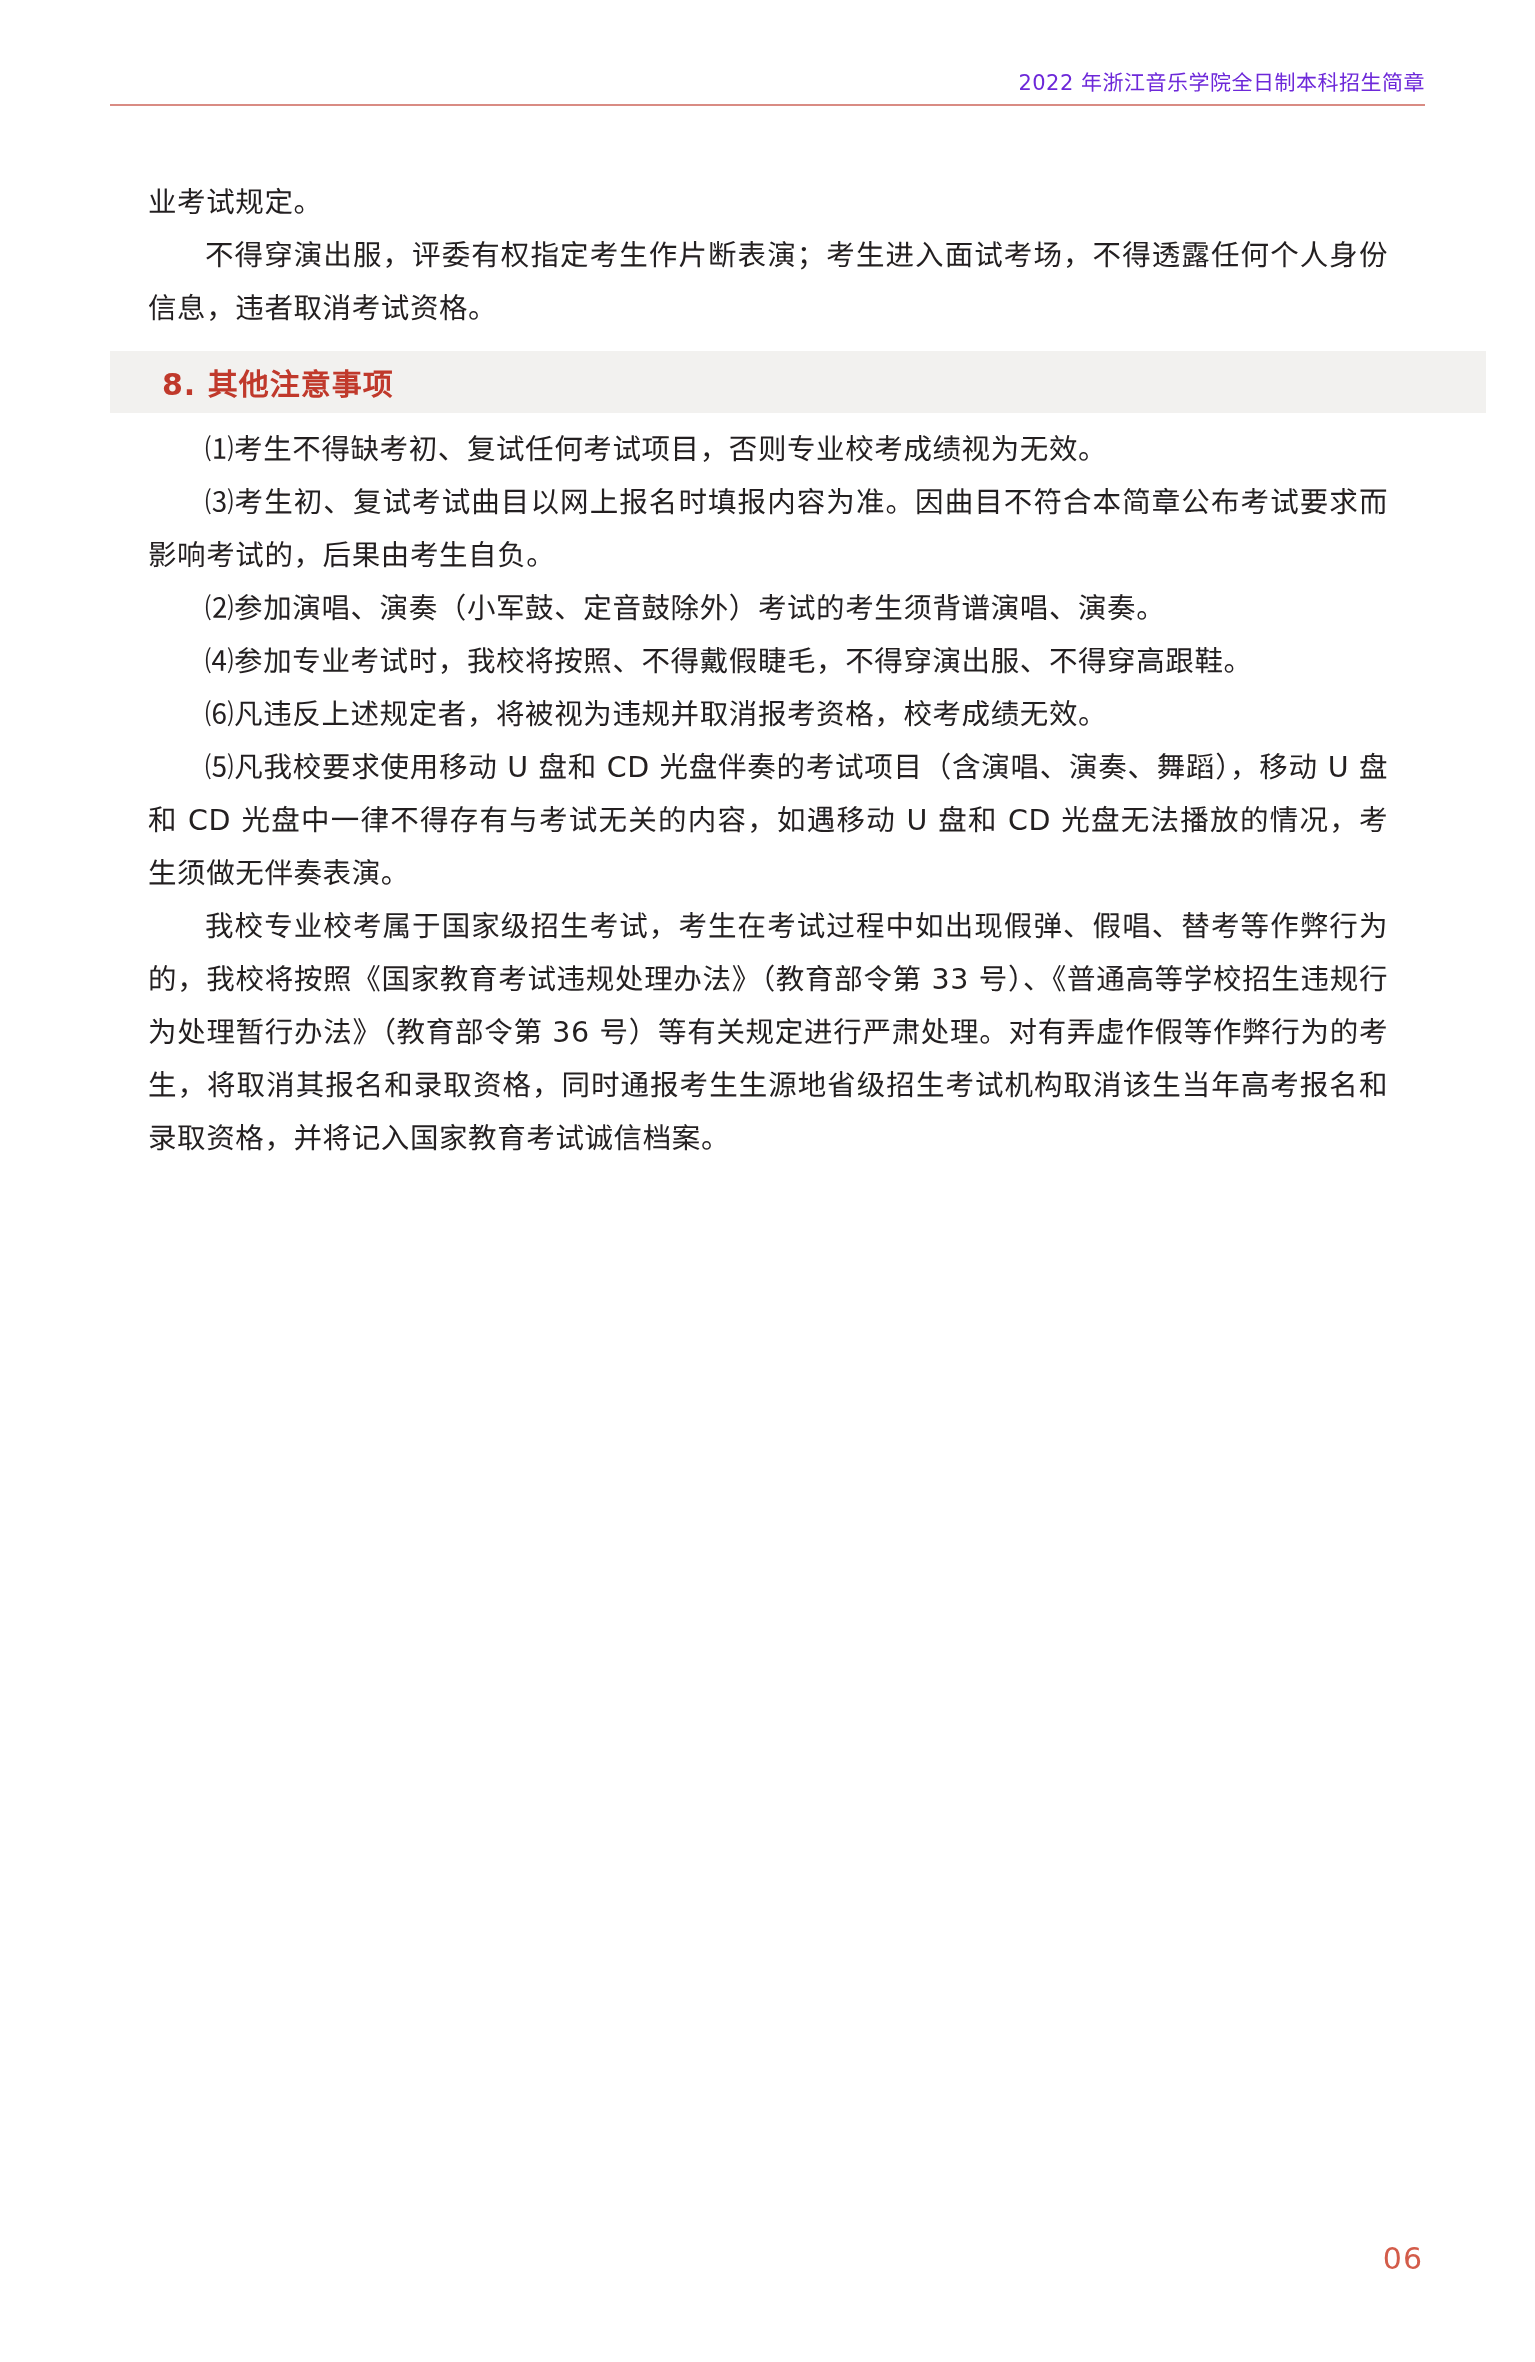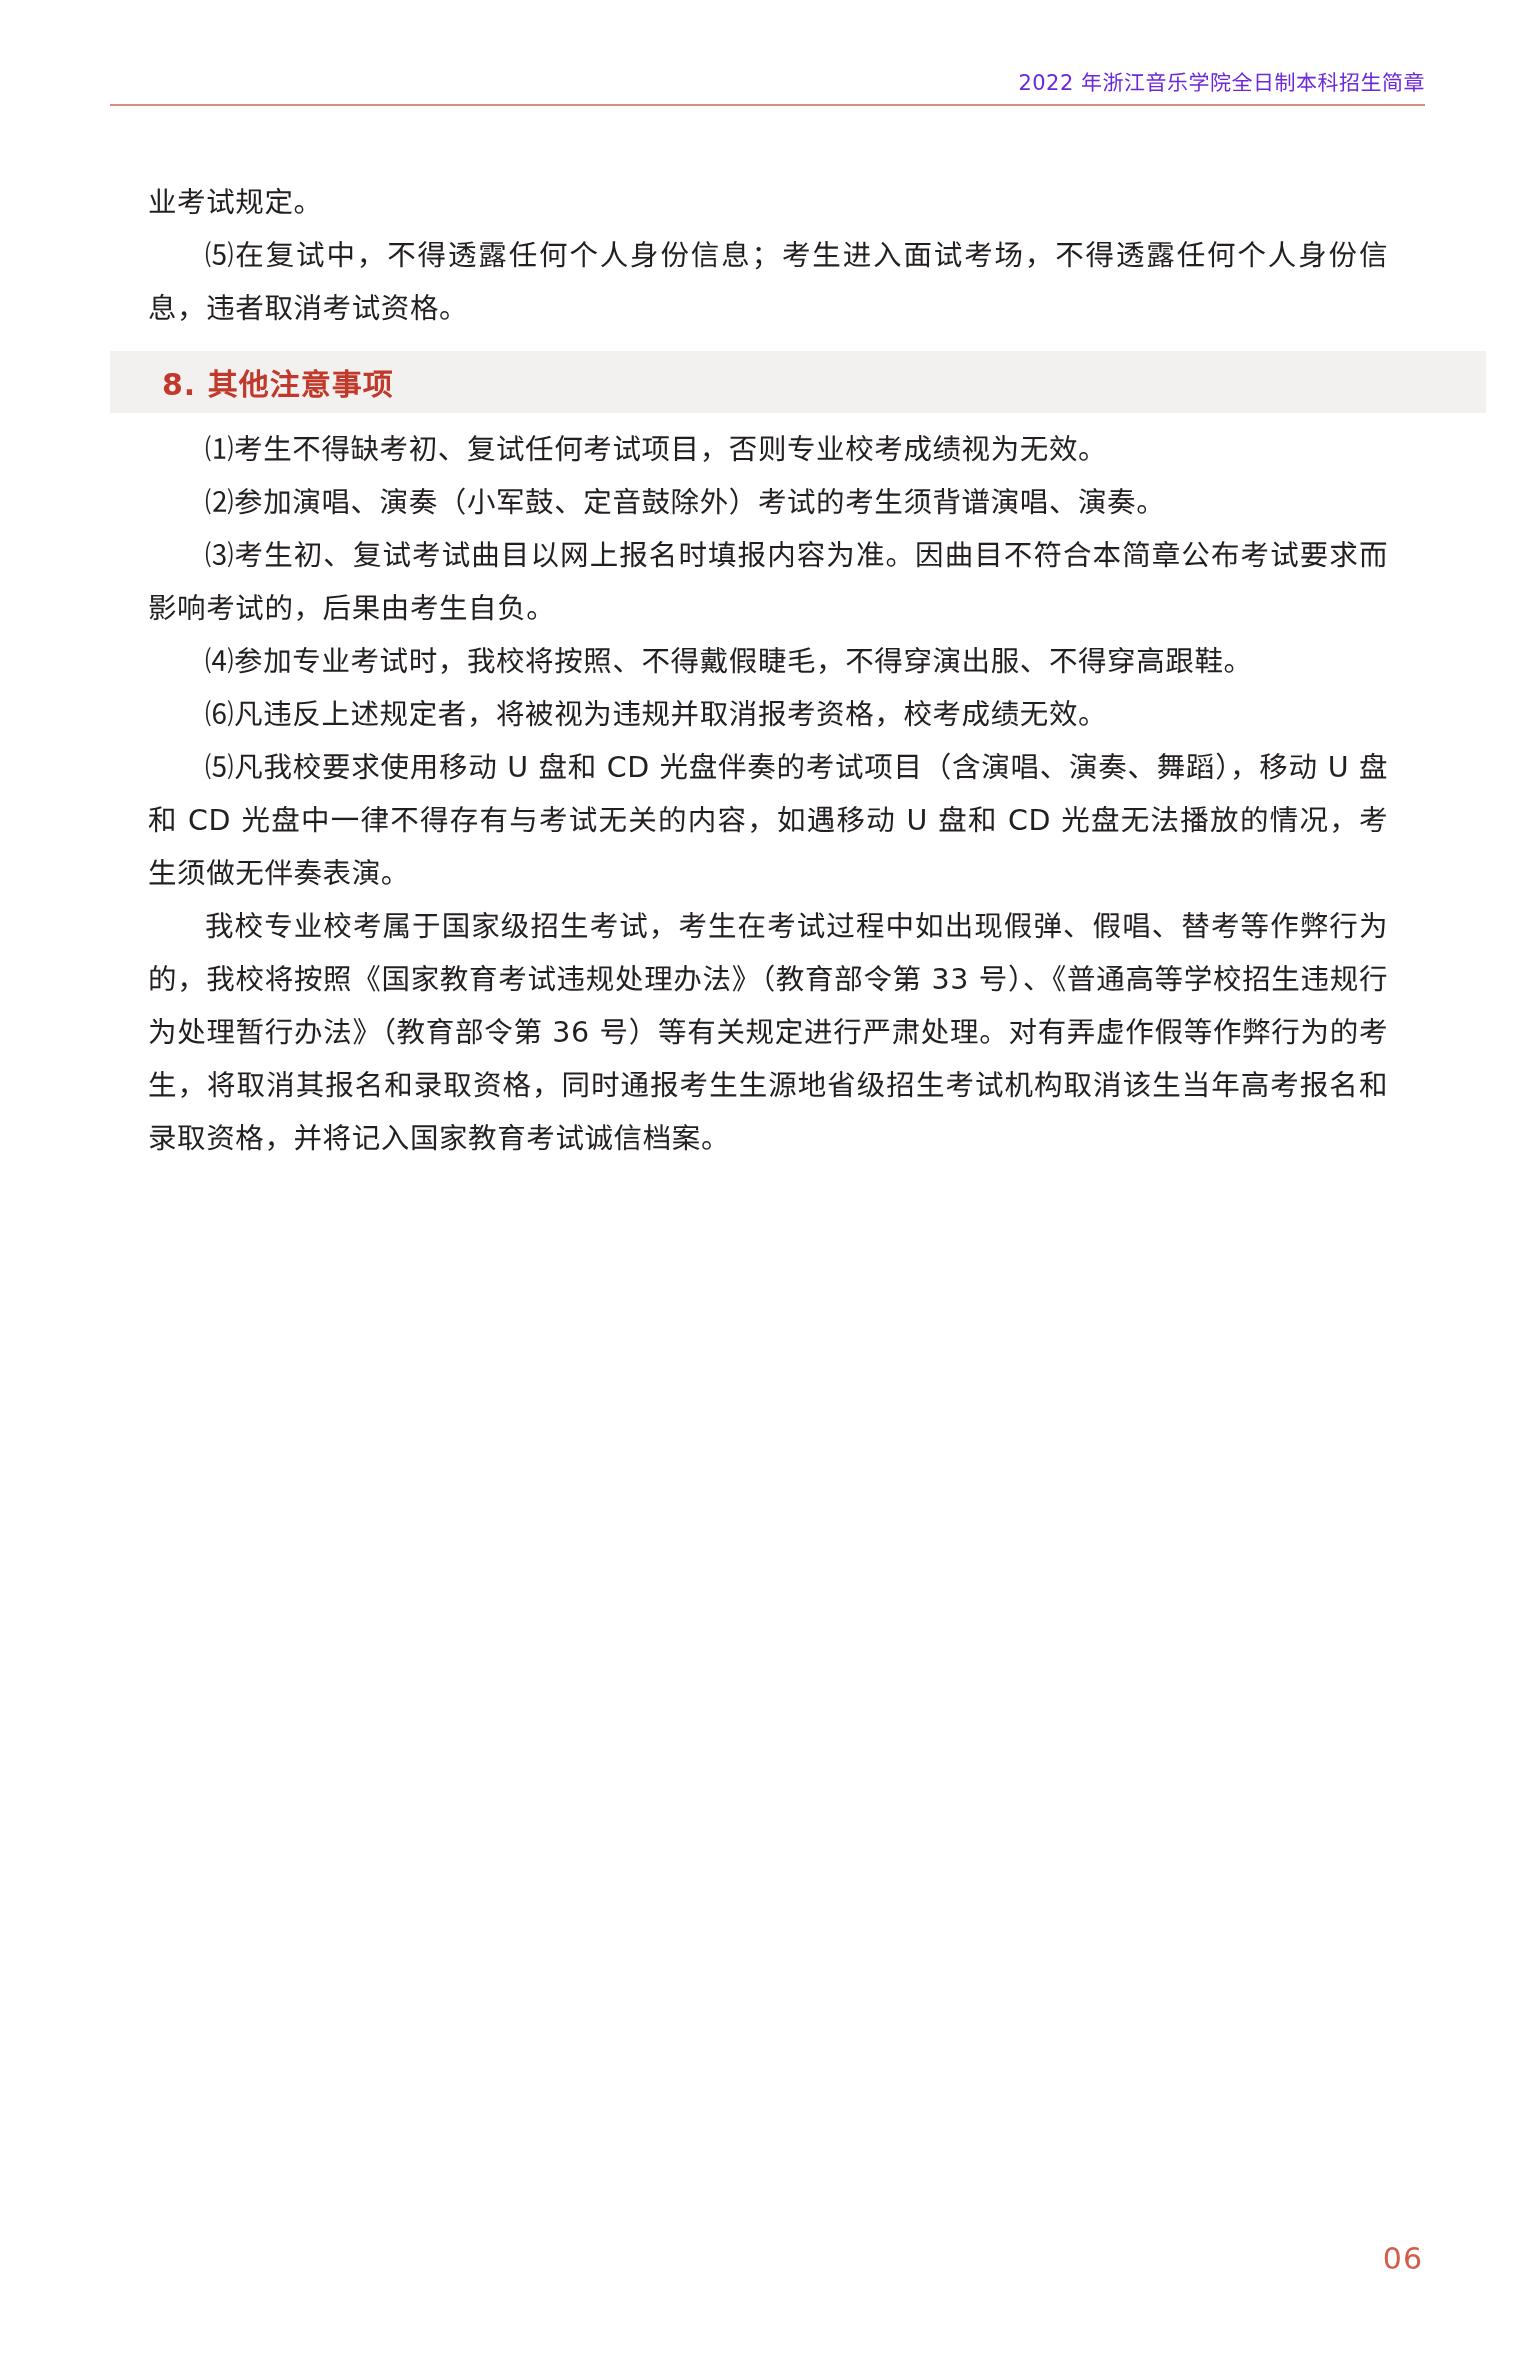--- a/index.html
+++ b/index.html
@@ -110,31 +110,31 @@
 
   <div class="header">
     <div class="header-title">2022 年浙江音乐学院全日制本科招生简章</div>
     <div class="header-rule"></div>
   </div>
 
   <div class="content">
 
     <p class="para">业考试规定。</p>
 
-    <p class="para indent">⑸在复试中，不得透露任何个人身份信息；考生进入面试考场，不得透露任何个人身份信息，违者取消考试资格。</p>
+    <p class="para indent">不得穿演出服，评委有权指定考生作片断表演；考生进入面试考场，不得透露任何个人身份信息，违者取消考试资格。</p>
 
     <div class="section-band">
       <span class="section-title">8. 其他注意事项</span>
     </div>
 
     <p class="para indent">⑴考生不得缺考初、复试任何考试项目，否则专业校考成绩视为无效。</p>
 
+    <p class="para indent">⑶考生初、复试考试曲目以网上报名时填报内容为准。因曲目不符合本简章公布考试要求而影响考试的，后果由考生自负。</p>
+
     <p class="para indent">⑵参加演唱、演奏（小军鼓、定音鼓除外）考试的考生须背谱演唱、演奏。</p>
-
-    <p class="para indent">⑶考生初、复试考试曲目以网上报名时填报内容为准。因曲目不符合本简章公布考试要求而影响考试的，后果由考生自负。</p>
 
     <p class="para indent">⑷参加专业考试时，我校将按照、不得戴假睫毛，不得穿演出服、不得穿高跟鞋。</p>
 
     <p class="para indent">⑹凡违反上述规定者，将被视为违规并取消报考资格，校考成绩无效。</p>
 
     <p class="para indent">⑸凡我校要求使用移动 U 盘和 CD 光盘伴奏的考试项目（含演唱、演奏、舞蹈），移动 U 盘和 CD 光盘中一律不得存有与考试无关的内容，如遇移动 U 盘和 CD 光盘无法播放的情况，考生须做无伴奏表演。</p>
 
     <p class="para indent">我校专业校考属于国家级招生考试，考生在考试过程中如出现假弹、假唱、替考等作弊行为的，我校将按照《国家教育考试违规处理办法》（教育部令第 33 号）、《普通高等学校招生违规行为处理暂行办法》（教育部令第 36 号）等有关规定进行严肃处理。对有弄虚作假等作弊行为的考生，将取消其报名和录取资格，同时通报考生生源地省级招生考试机构取消该生当年高考报名和录取资格，并将记入国家教育考试诚信档案。</p>
 
   </div>

